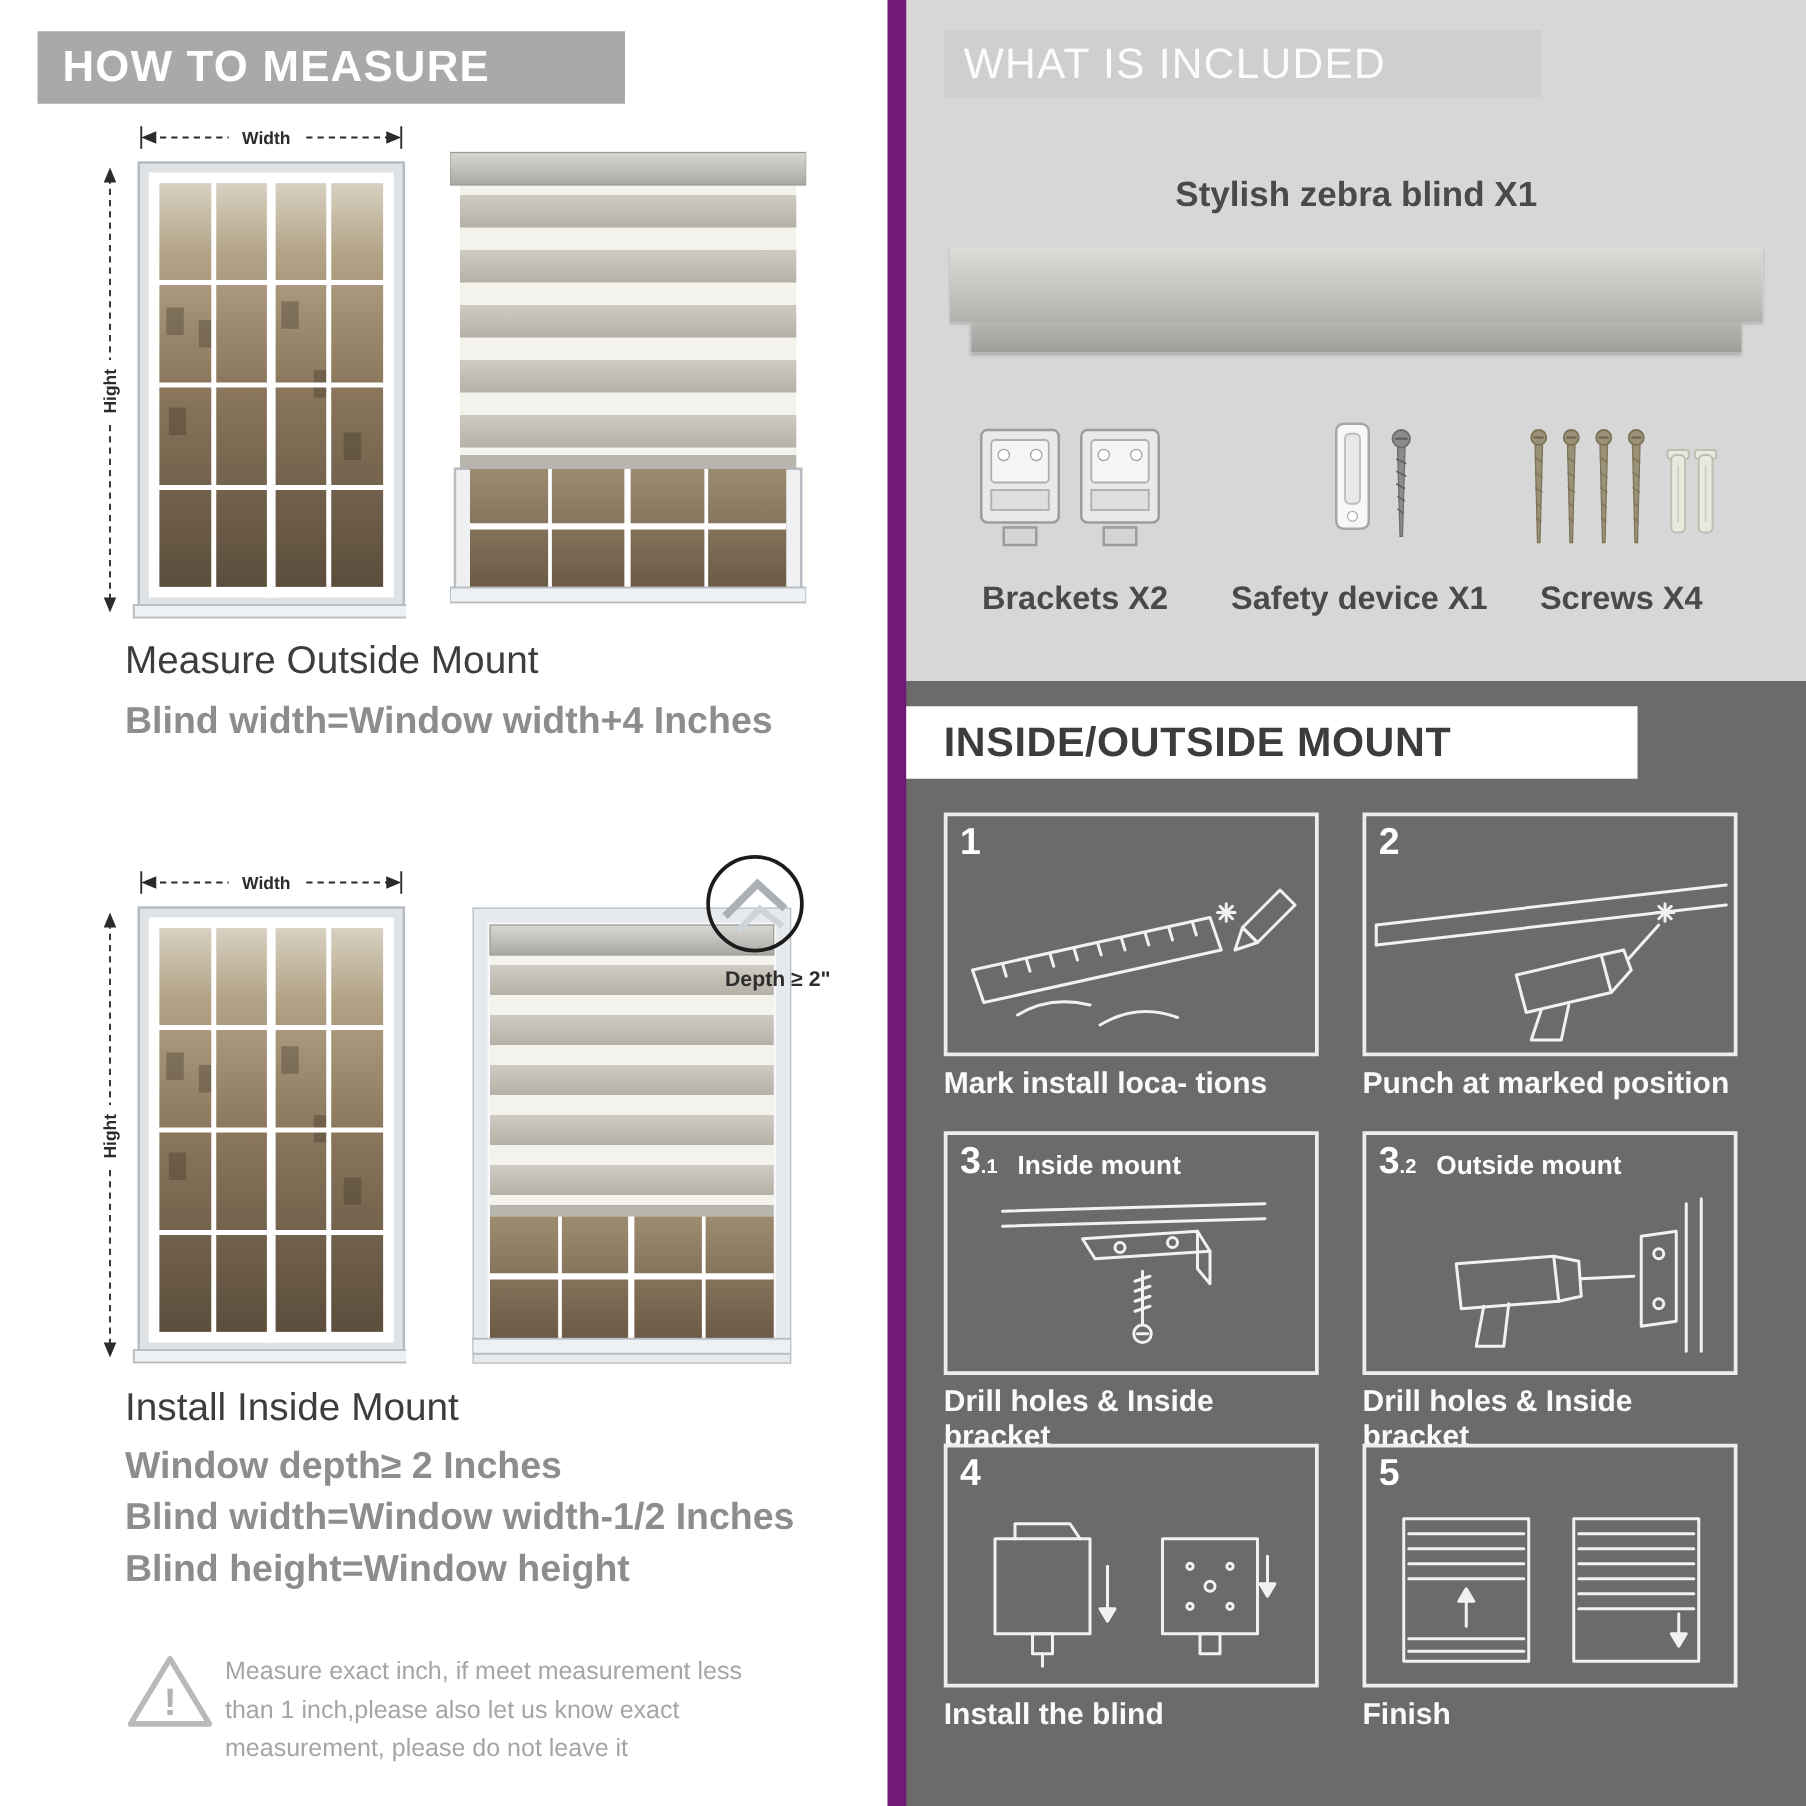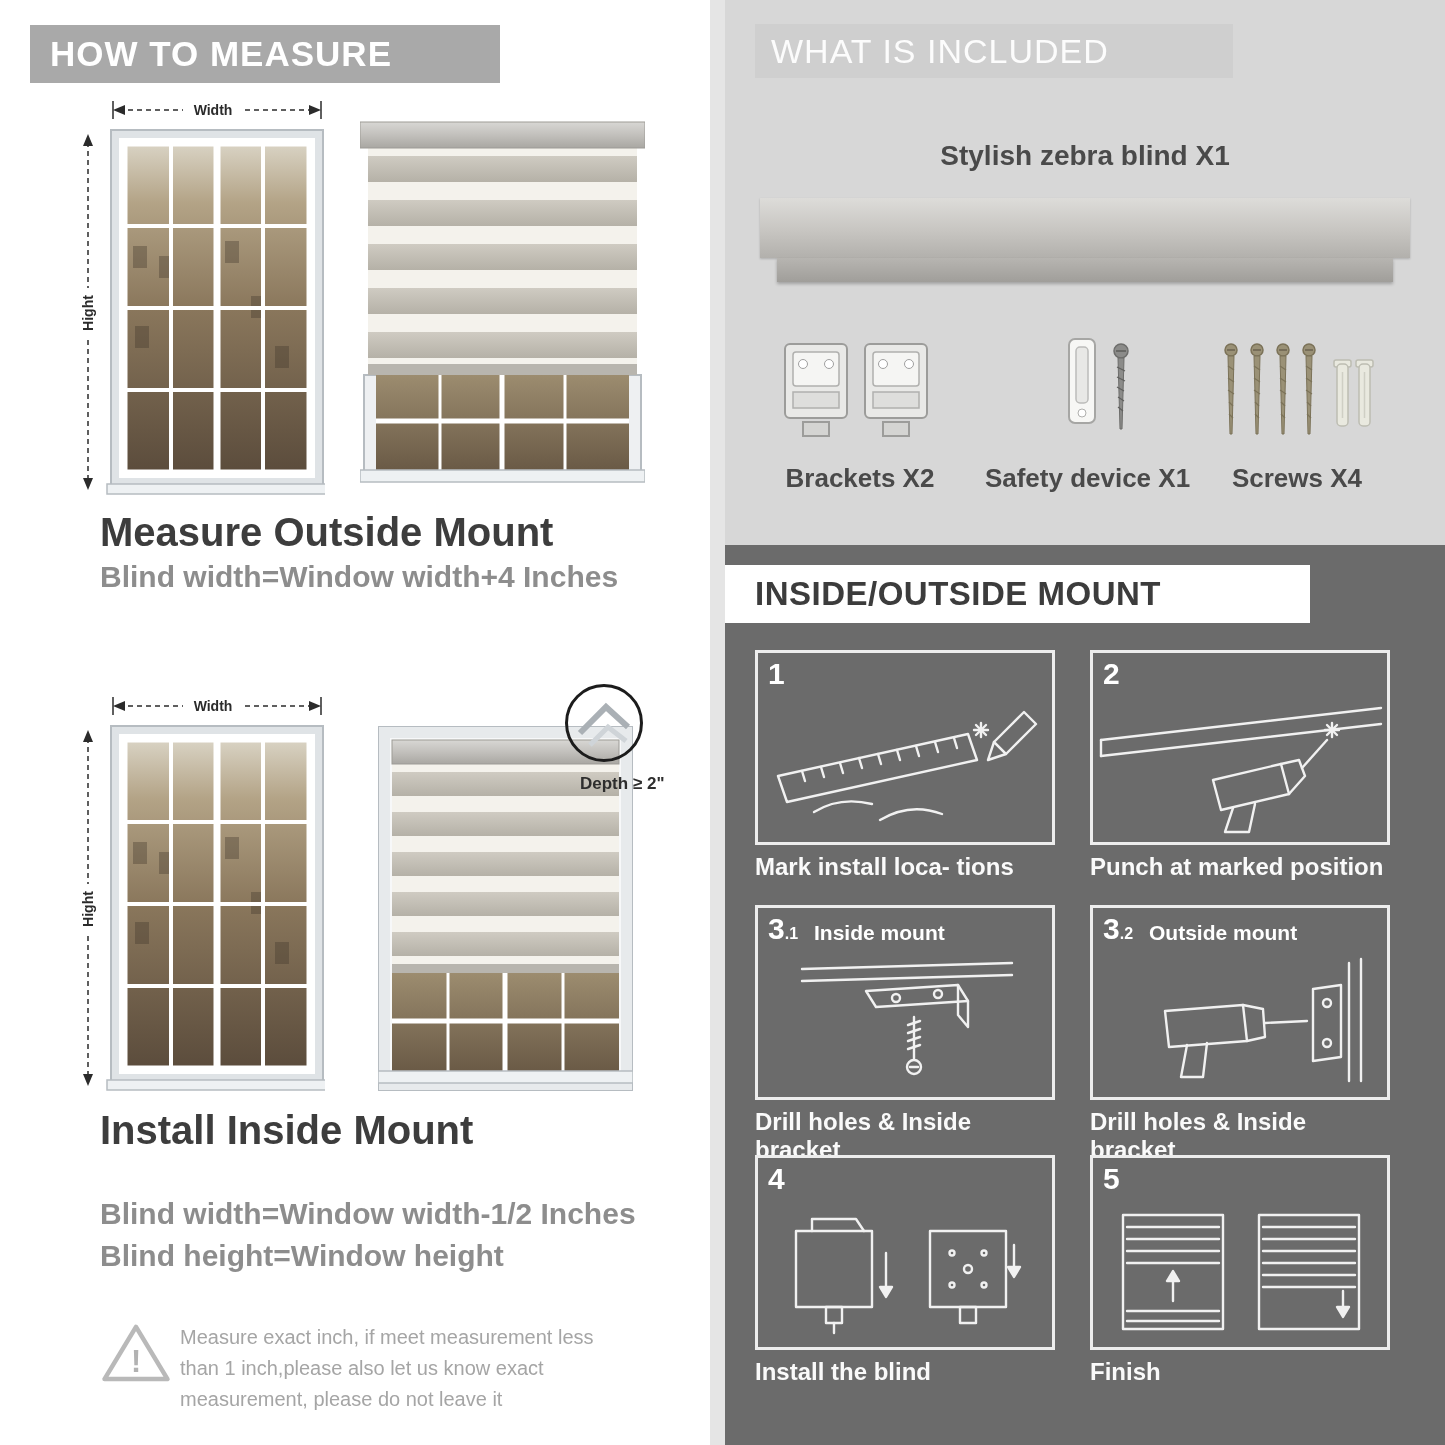--- a/index.html
+++ b/index.html
@@ -1,29 +1,29 @@
 <!DOCTYPE html>
 <html><head>
 <meta charset="utf-8">
 <style>
   *{margin:0;padding:0;box-sizing:border-box}
   body{font-family:"Liberation Sans",sans-serif;background:#ffffff}
-  .page{position:relative;width:1445px;height:1445px;background:#e5e5e5;overflow:hidden}
+  .page{position:relative;width:1445px;height:1445px;background:#701a75;overflow:hidden}
 
   
   .left-col{position:absolute;left:0;top:0;width:710px;height:1445px;background:#fff}
   .lh-bar{position:absolute;left:30px;top:25px;width:470px;height:58px;background:#a9a9a9;
           color:#ffffff;font-size:35px;font-weight:bold;line-height:58px;padding-left:20px;letter-spacing:1px}
   .window-fig{position:absolute;width:250px;height:400px}
   .fig1{left:75px;top:96px}
   .fig2{left:75px;top:692px}
   .blind-fig{position:absolute}
   .blind1{left:360px;top:118px;width:285px;height:368px}
   .blind2{left:378px;top:726px;width:255px;height:365px}
-  .m-title{position:absolute;left:100px;color:#3d3d3d;font-size:40px;font-weight:bold}
+  .m-title{position:absolute;left:100px;color:#3d3d3d;font-size:31px;font-weight:normal}
   .t-outside{top:510px}
   .t-inside{top:1108px}
   .m-line{position:absolute;left:100px;color:#8d8d8d;font-size:30px;font-weight:bold}
   .ol1{top:560px}.ol2{top:601px}
   .il1{top:1156px}.il2{top:1197px}.il3{top:1239px}
   .depth-circle{position:absolute;left:565px;top:684px;width:78px;height:78px;border:3px solid #1c1c1c;border-radius:50%}
   .depth-label{position:absolute;left:580px;top:774px;color:#2e2e2e;font-size:17px;font-weight:bold}
   .warning-icon{position:absolute;left:100px;top:1320px;width:72px;height:66px}
   .warning-text{position:absolute;left:180px;top:1322px;width:448px;color:#a5a5a5;font-size:20px;line-height:1.55}
 
@@ -219,20 +219,21 @@
 
     <div class="depth-circle">
       <svg viewBox="0 0 72 72" width="72" height="72">
         <path d="M12,46 L38,20 L60,40" stroke="#aab0b5" fill="none" stroke-width="6"></path>
         <path d="M22,58 L40,40 L58,54" stroke="#cfd4d8" fill="none" stroke-width="5"></path>
       </svg>
     </div>
     <div class="depth-label">Depth ≥ 2"</div>
 
     <div class="m-title t-inside">Install Inside Mount</div>
+    <div class="m-line il1">Window depth≥ 2 Inches</div>
     <div class="m-line il2">Blind width=Window width-1/2 Inches</div>
     <div class="m-line il3">Blind height=Window height</div>
 
     <svg class="warning-icon" viewBox="0 0 80 70">
       <polygon points="40,6 75,64 5,64" fill="none" stroke="#b9b9b9" stroke-width="5" stroke-linejoin="round"></polygon>
       <text x="40" y="56" text-anchor="middle" font-size="34" font-weight="bold" fill="#b2b2b2">!</text>
     </svg>
     <div class="warning-text">Measure exact inch, if meet measurement less than 1 inch,please also let us know exact measurement, please do not leave it</div>
   </div>
 

